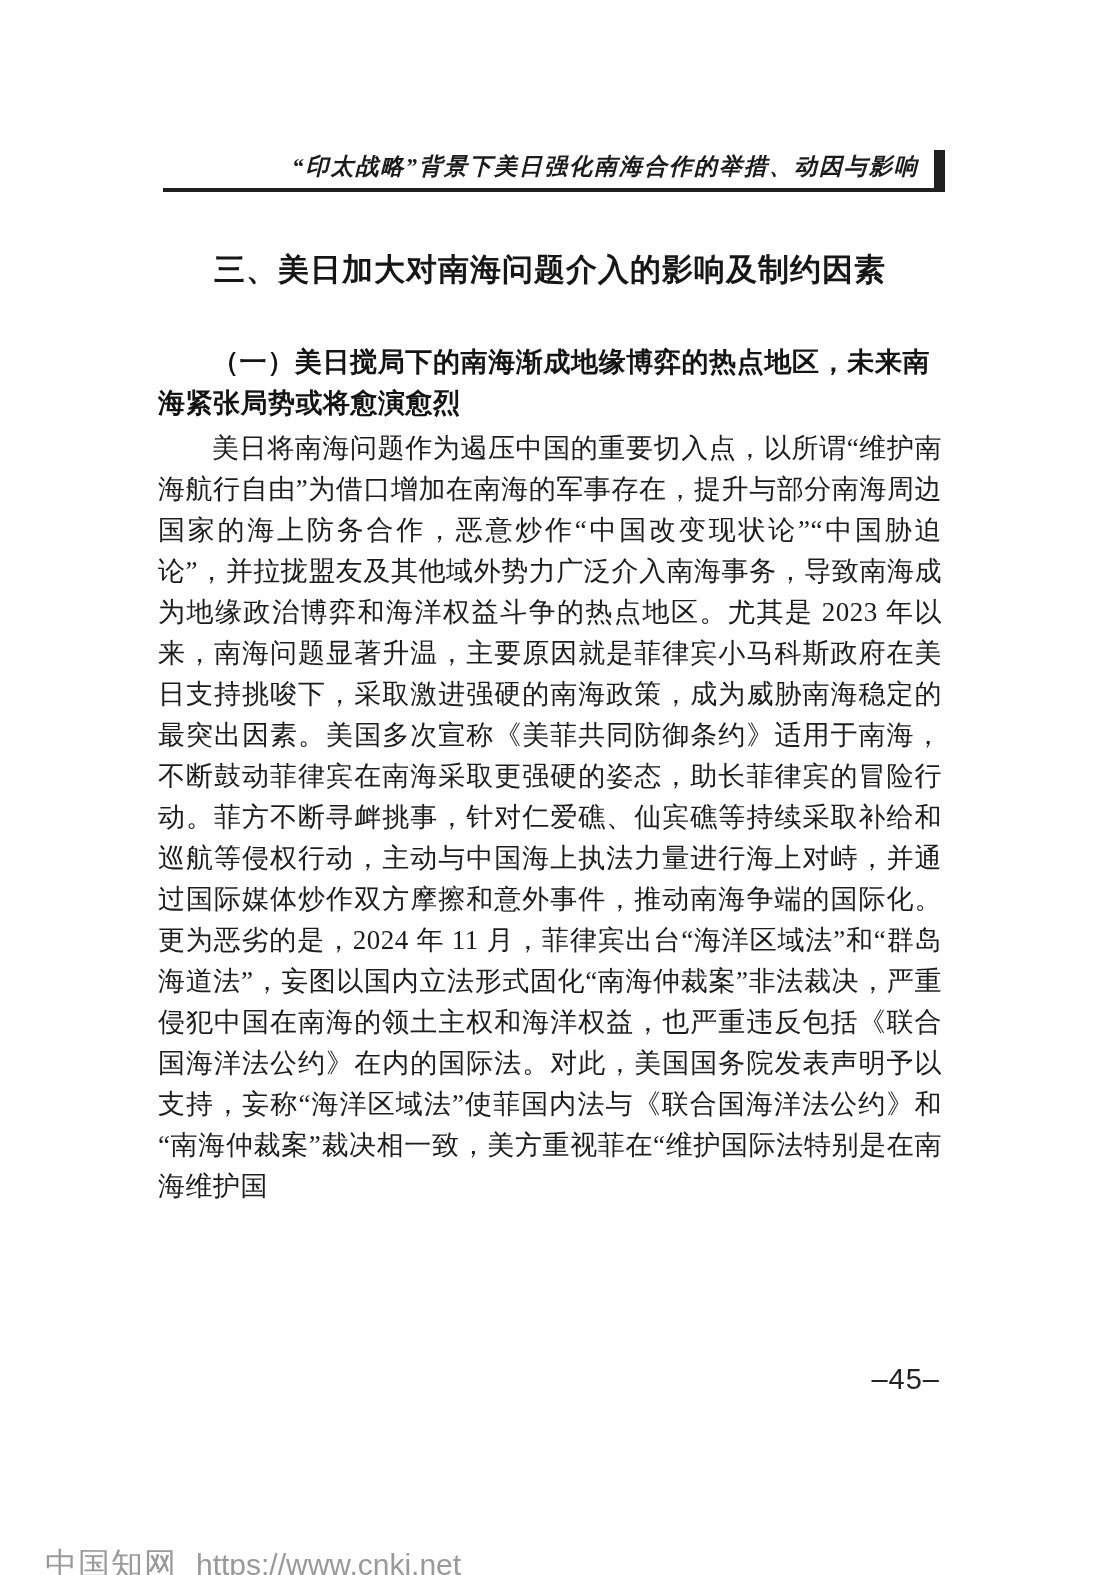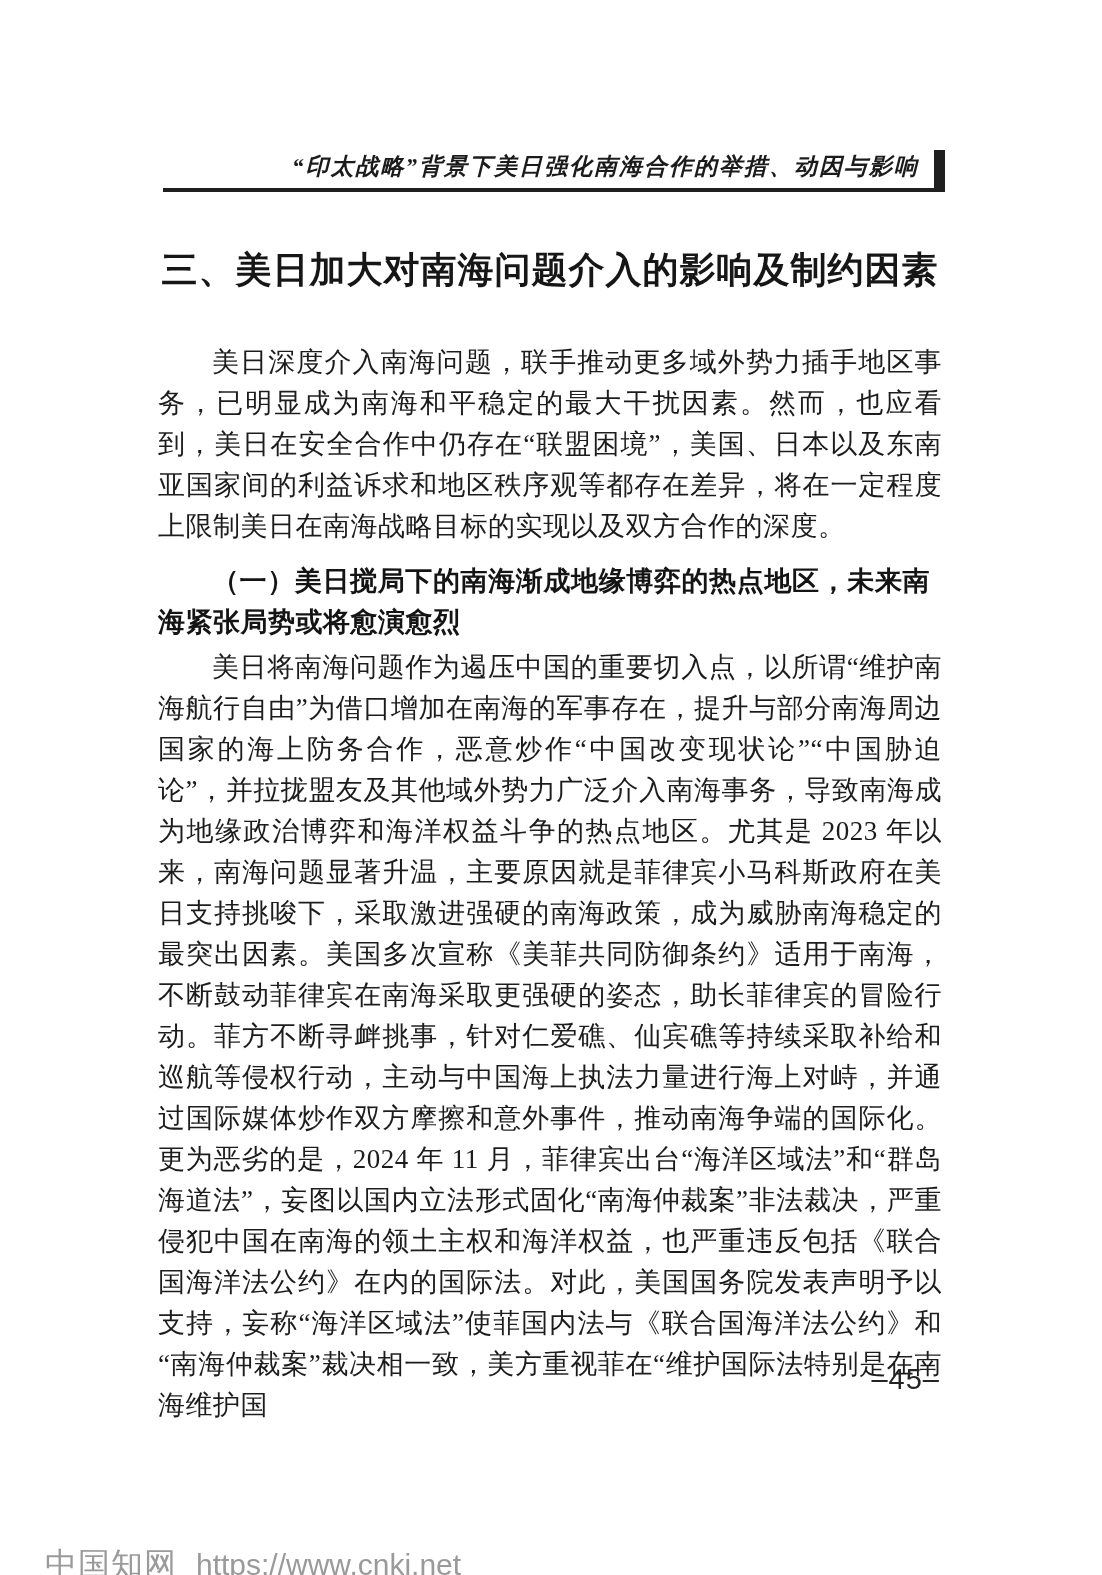--- a/index.html
+++ b/index.html
@@ -58,21 +58,21 @@
   .content {
     position: absolute;
     left: 158px;
     top: 248px;
     width: 784px;
   }
   .section-title {
     margin: 0 0 50px 0;
     text-align: center;
     font-family: "Liberation Sans", "DejaVu Sans", sans-serif;
-    font-size: 36px;
+    font-size: 31px;
     font-weight: 700;
     letter-spacing: 1px;
     line-height: 44px;
     color: #161616;
   }
   .body-para {
     margin: 0;
     font-size: 27px;
     line-height: 41px;
     letter-spacing: 0.5px;
@@ -132,21 +132,20 @@
 
   <div class="running-header">
     <div class="running-title">“印太战略”背景下美日强化南海合作的举措、动因与影响</div>
     <span class="accent-bar"></span>
     <div class="header-rule"></div>
   </div>
 
   <div class="content">
     <h1 class="section-title">三、美日加大对南海问题介入的影响及制约因素</h1>
 
-    <p class="body-para">美日深度介入南海问题，联手推动更多域外势力插手地区事务，已明显成为南海和平稳定的最大干扰因素。然而，也应看到，美日在安全合作中仍存在“联盟困境”，美国、日本以及东南亚国家间的利益诉求和地区秩序观等都存在差异，将在一定程度上限制美日在南海战略目标的实现以及双方合作的深度。</p>
 
     <h2 class="subsection-title">（一）美日搅局下的南海渐成地缘博弈的热点地区，未来南海紧张局势或将愈演愈烈</h2>
 
     <p class="body-para">美日将南海问题作为遏压中国的重要切入点，以所谓“维护南海航行自由”为借口增加在南海的军事存在，提升与部分南海周边国家的海上防务合作，恶意炒作“中国改变现状论”“中国胁迫论”，并拉拢盟友及其他域外势力广泛介入南海事务，导致南海成为地缘政治博弈和海洋权益斗争的热点地区。尤其是 2023 年以来，南海问题显著升温，主要原因就是菲律宾小马科斯政府在美日支持挑唆下，采取激进强硬的南海政策，成为威胁南海稳定的最突出因素。美国多次宣称《美菲共同防御条约》适用于南海，不断鼓动菲律宾在南海采取更强硬的姿态，助长菲律宾的冒险行动。菲方不断寻衅挑事，针对仁爱礁、仙宾礁等持续采取补给和巡航等侵权行动，主动与中国海上执法力量进行海上对峙，并通过国际媒体炒作双方摩擦和意外事件，推动南海争端的国际化。更为恶劣的是，2024 年 11 月，菲律宾出台“海洋区域法”和“群岛海道法”，妄图以国内立法形式固化“南海仲裁案”非法裁决，严重侵犯中国在南海的领土主权和海洋权益，也严重违反包括《联合国海洋法公约》在内的国际法。对此，美国国务院发表声明予以支持，妄称“海洋区域法”使菲国内法与《联合国海洋法公约》和“南海仲裁案”裁决相一致，美方重视菲在“维护国际法特别是在南海维护国</p>
   </div>
 
   <div class="page-number">–45–</div>
 
   <div class="page-footer">
     <span class="footer-brand">中国知网</span>

